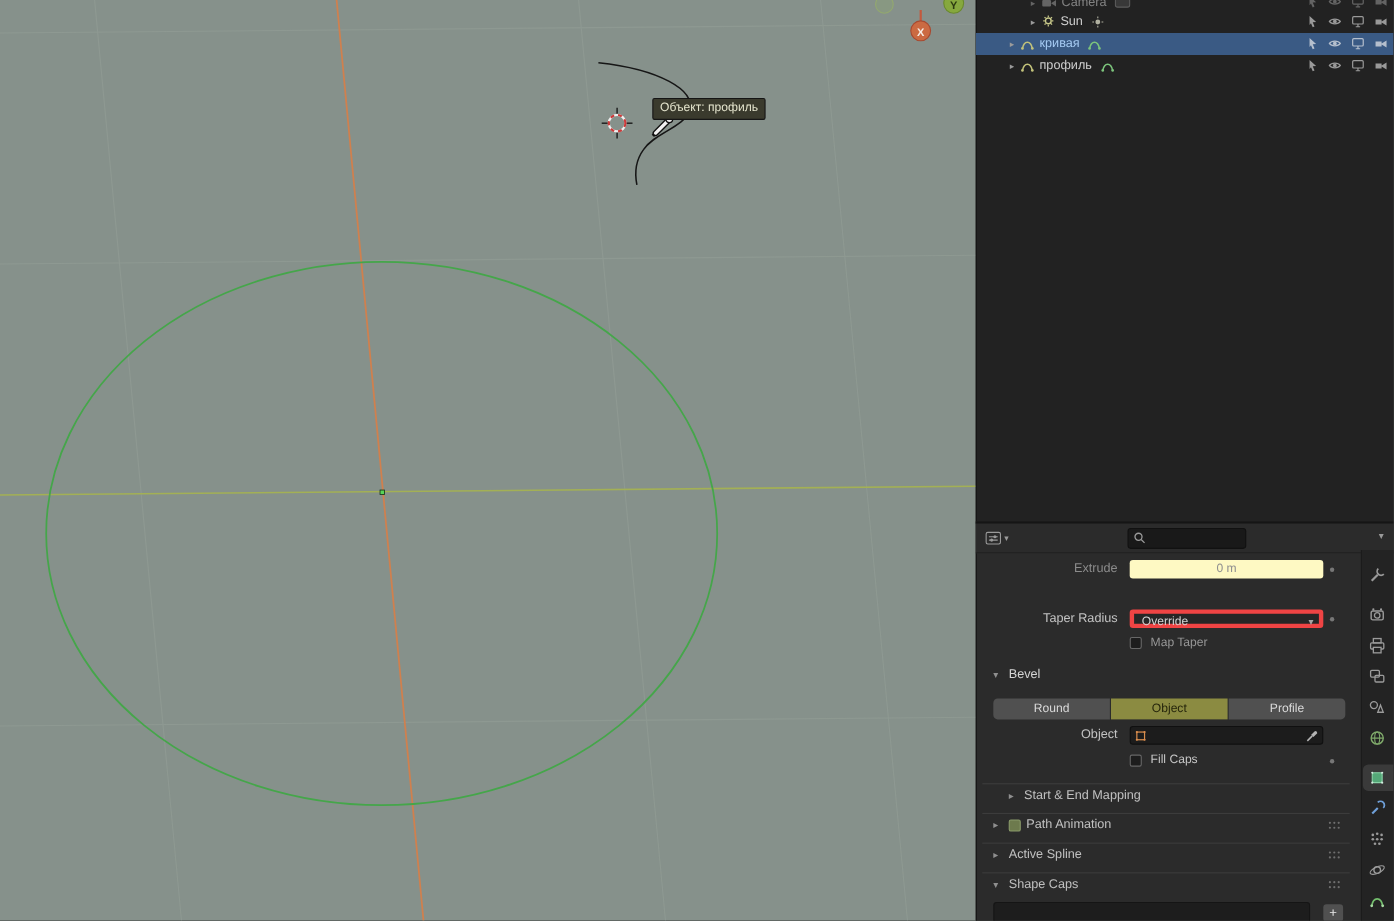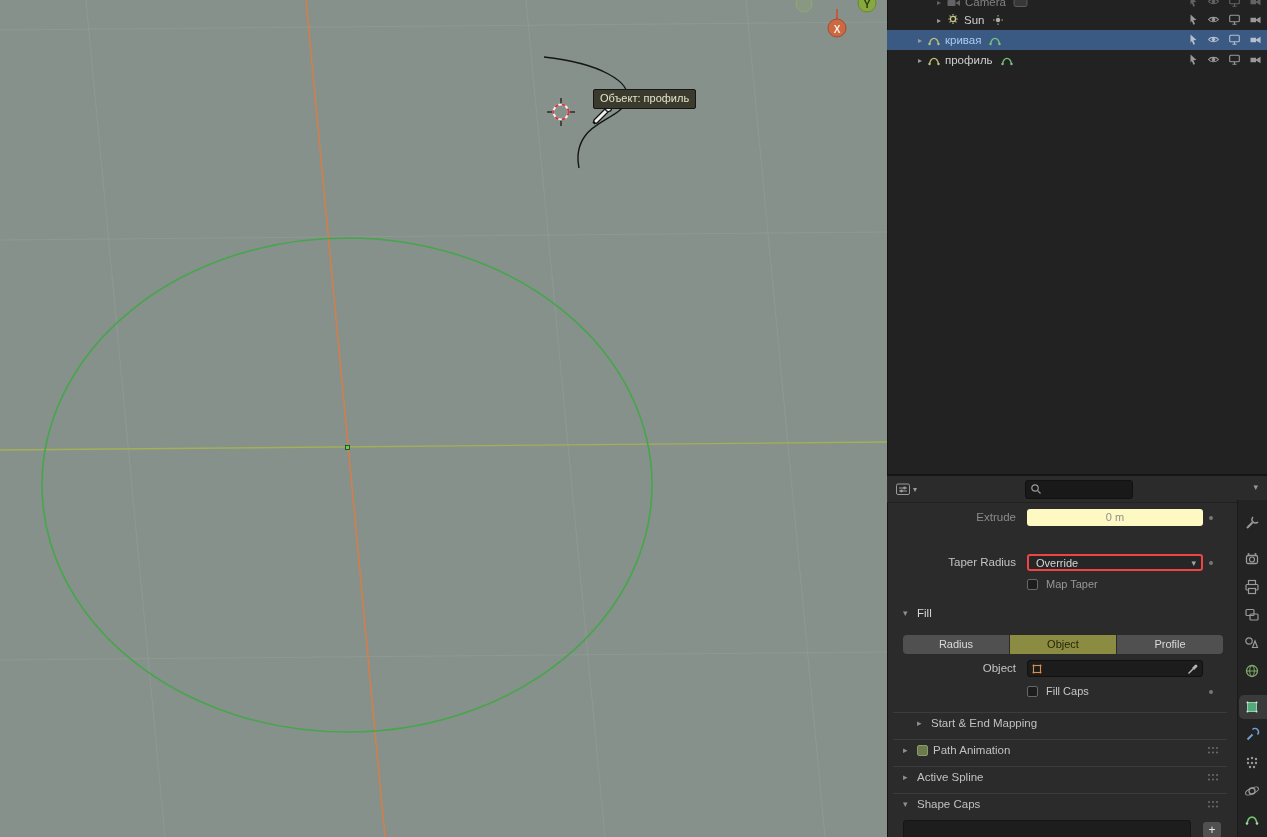--- a/index.html
+++ b/index.html
@@ -31,21 +31,21 @@
   #search{position:absolute;left:138px;top:4px;width:106px;height:17px;background:#191919;border:1px solid #111;
           border-radius:3px;display:flex;align-items:center;}
   #search input{background:transparent;border:0;outline:0;color:#cccccc;font-size:11px;width:80px;padding:0;}
   #hdr-arrow{position:absolute;right:9px;top:6px;color:#9a9a9a;font-size:9px;}
   .plabel{position:absolute;left:1px;width:128px;text-align:right;font-size:11.5px;color:#c3c3c3;line-height:17px;}
   .plabel.dim{color:#8b8b8b;}
   .prow{position:absolute;left:0;width:350px;height:17px;}
   .pfield{position:absolute;left:140px;width:176px;height:17px;border-radius:3px;box-sizing:border-box;}
   .numfield{background:#fef9c3;color:#8f8f8f;text-align:center;font-size:11px;line-height:17px;}
   .objfield{background:#1c1c1c;border:1px solid #101010;}
-  .dropdown{background:#262626;border:2px solid #ef4444;color:#d4d4d4;font-size:11px;line-height:15px;padding-left:7px;}
+  .dropdown{background:#262626;border:4px solid #ef4444;color:#d4d4d4;font-size:11px;line-height:15px;padding-left:7px;}
   .dd-arrow{position:absolute;right:5px;top:0;color:#a5a5a5;font-size:9px;line-height:15px;}
   .dot{position:absolute;left:322px;top:7px;width:4px;height:4px;border-radius:50%;background:#777777;}
   .cb{position:absolute;left:140px;top:3px;width:11px;height:11px;border:1px solid #676767;background:#1d1d1d;
       border-radius:2px;box-sizing:border-box;}
   .cb-label{position:absolute;left:159px;font-size:11px;color:#c6c6c6;line-height:17px;}
   .cb-label.dim{color:#979797;}
   .sechead{position:absolute;left:30px;font-size:11.5px;color:#d6d6d6;line-height:18px;}
   .sec-chev{position:absolute;left:16px;color:#8f8f8f;font-size:9px;line-height:18px;}
   .seg{position:absolute;left:16px;top:159px;width:320px;height:19px;display:flex;gap:1px;}
   .seg-btn{flex:1;background:#505050;color:#dadada;font-size:11px;text-align:center;line-height:19px;}
@@ -302,25 +302,25 @@
     <span class="dot"></span>
   </div>
 
   <div class="prow" style="top:100px">
     <span class="cb"></span>
     <span class="cb-label dim">Map Taper</span>
   </div>
 
   <div class="prow" style="top:128px;height:18px">
     <span class="sec-chev">▾</span>
-    <span class="sechead">Fill</span>
+    <span class="sechead">Bevel</span>
   </div>
 
   <div class="seg">
-    <div class="seg-btn">Radius</div>
+    <div class="seg-btn">Round</div>
     <div class="seg-btn active">Object</div>
     <div class="seg-btn">Profile</div>
   </div>
 
   <div class="prow" style="top:184px">
     <span class="plabel">Object</span>
     <div class="pfield objfield">
       <svg width="12" height="12" style="position:absolute;left:3px;top:1.5px">
         <rect x="2.5" y="2.5" width="7" height="7" fill="none" stroke="#d98d4e" stroke-width="1.1"></rect>
         <circle cx="2.5" cy="2.5" r="1" fill="#d98d4e"></circle>

